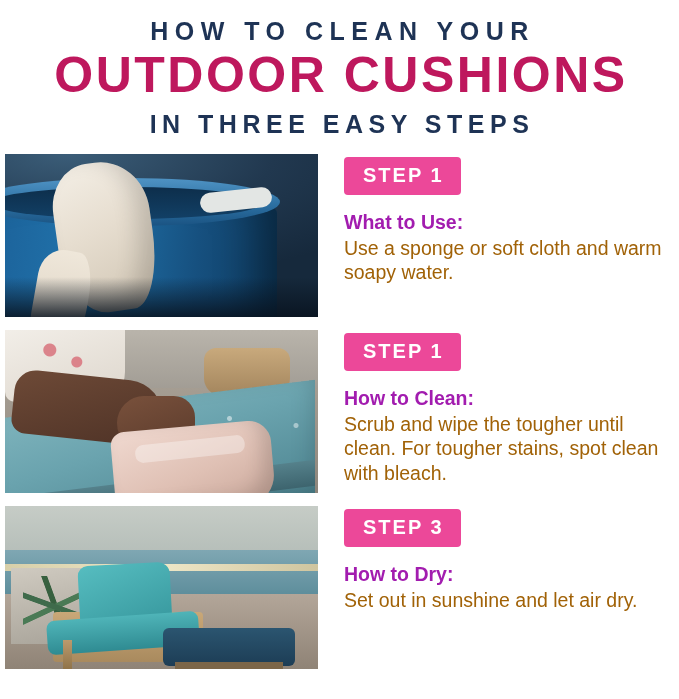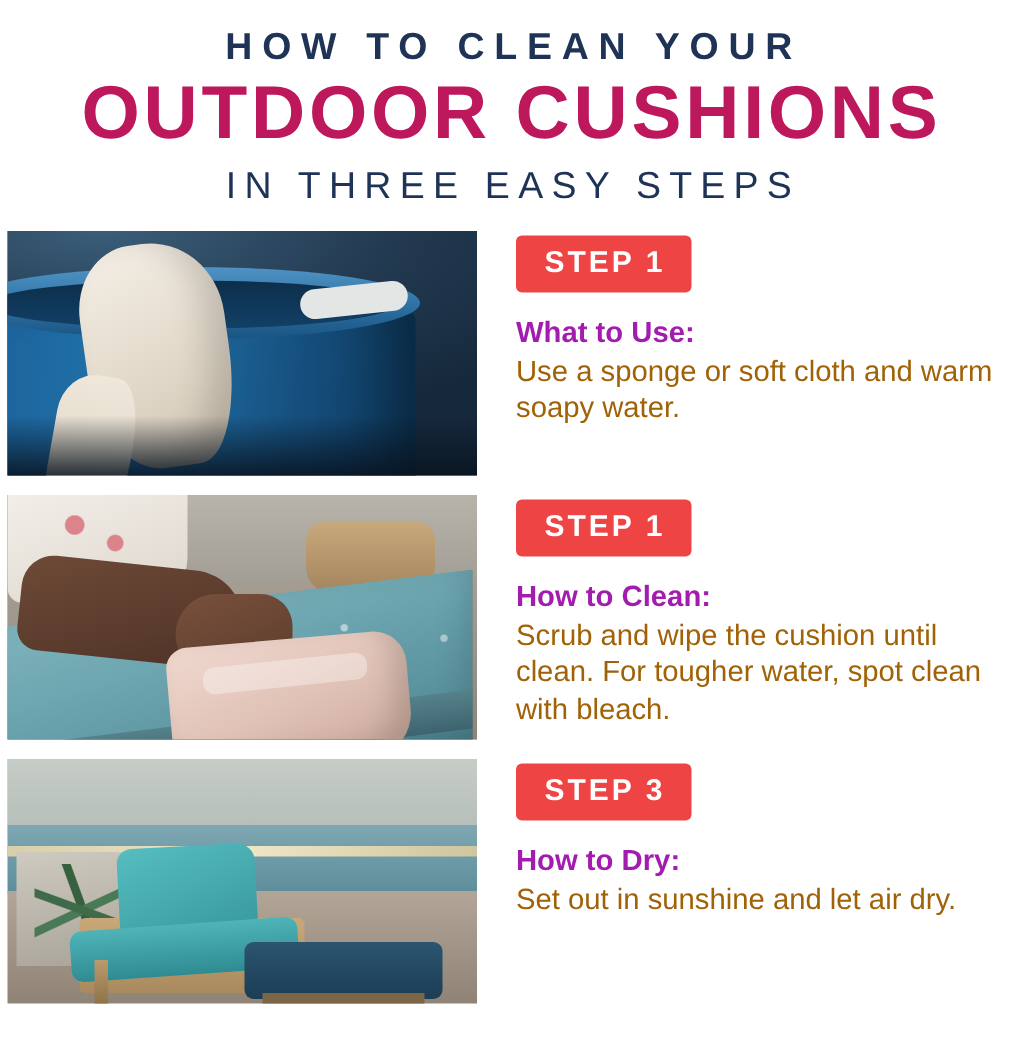--- a/index.html
+++ b/index.html
@@ -34,21 +34,21 @@
     letter-spacing: 2.5px;
     font-weight: 700;
     color: #be185d;
     line-height: 1.08;
     margin-top: 4px;
     margin-left: 3px;
   }
   .title-line3 {
     font-size: 25px;
     letter-spacing: 5.5px;
-    font-weight: 400;
+    font-weight: 700;
     color: #1e3355;
     line-height: 1.05;
     margin-top: 9px;
     margin-left: 5px;
   }
 
   
   .steps {
     margin-top: 16px;
   }
@@ -64,21 +64,21 @@
     margin-left: 5px;
     position: relative;
     overflow: hidden;
   }
   .step-text {
     margin-left: 26px;
     padding-top: 3px;
   }
   .badge {
     display: inline-block;
-    background: #ef4444;
+    background: #ec4899;
     color: #ffffff;
     font-size: 20px;
     font-weight: 700;
     letter-spacing: 2px;
     padding: 7px 17px 8px 19px;
     border-radius: 4px;
   }
   .step-heading {
     font-size: 19.5px;
     font-weight: 700;
@@ -348,21 +348,21 @@
       <div class="shirt"></div>
       <div class="shirt-dot"></div>
       <div class="arm"></div>
       <div class="hand"></div>
       <div class="rag"></div>
       <div class="rag-fold"></div>
     </div>
     <div class="step-text">
       <div class="badge">STEP 1</div>
       <div class="step-heading">How to Clean:</div>
-      <div class="step-body">Scrub and wipe the cushion until clean. For tougher water, spot clean with bleach.</div>
+      <div class="step-body">Scrub and wipe the tougher until clean. For tougher stains, spot clean with bleach.</div>
     </div>
   </div>
 
   <div class="step-row">
     <div class="thumb img3">
       <div class="sky"></div>
       <div class="pool"></div>
       <div class="rail"></div>
       <div class="deck"></div>
       <div class="planter">

